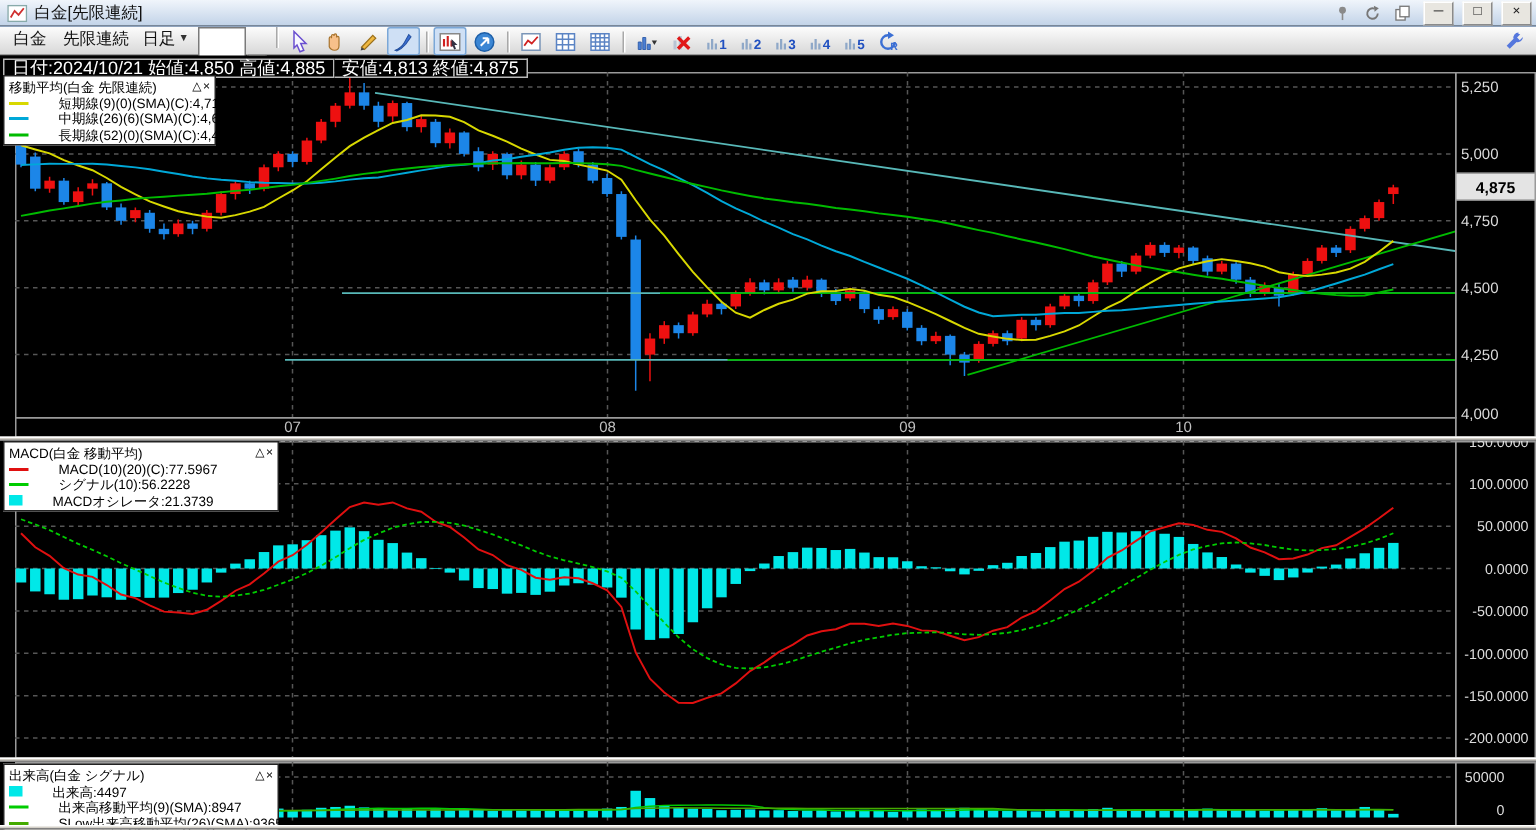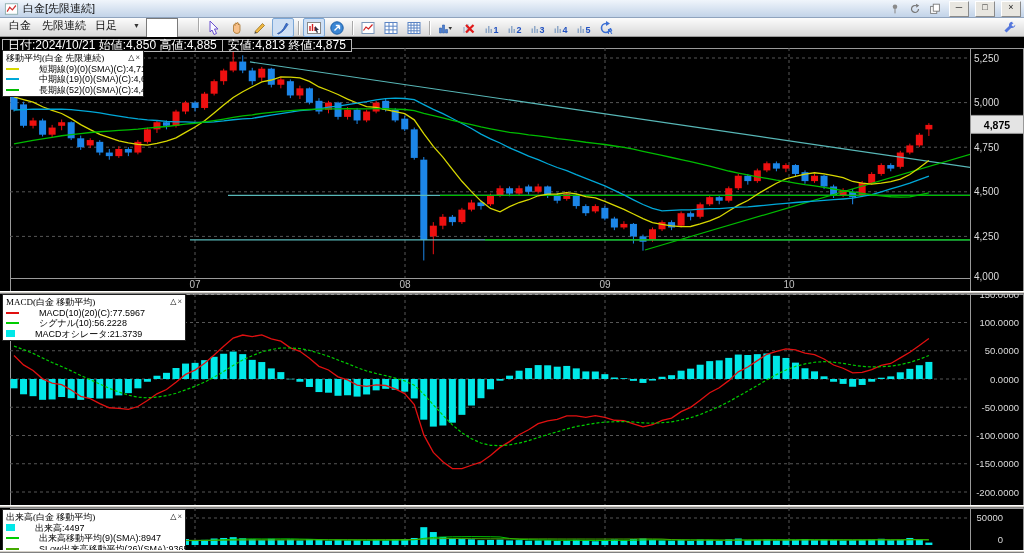--- a/index.html
+++ b/index.html
@@ -8,40 +8,40 @@
   .titlebar{height:18px;background:linear-gradient(#f0f5fb,#c2d3e8);border-bottom:1px solid #8fa3bd;
     display:flex;align-items:center;padding:0 3px;gap:4px;font-size:11px;color:#111;box-sizing:border-box;}
   .titlebar .title{flex:0 0 auto;}
   .tb-grow{flex:1;}
   .mini-ico{width:16px;height:15px;display:flex;align-items:center;justify-content:center;}
   .win-btn{width:18px;height:14px;margin-left:2px;background:#e8e6e0;border:1px solid #8a8a8a;
     border-top-color:#fff;border-left-color:#fff;font-size:9px;line-height:11px;text-align:center;color:#222;}
   .toolbar{height:19px;background:linear-gradient(#fcfcfc,#d8d8d8);border-bottom:1px solid #9a9a9a;
     display:flex;align-items:flex-start;padding:0 4px;gap:1px;font-size:11px;color:#111;box-sizing:border-box;}
   .tb-text{padding:0 5px;white-space:nowrap;}
-  .dd{display:flex;align-items:center;gap:16px;padding:0 3px;}
+  .dd{display:flex;align-items:center;gap:2px;padding:0 3px;}
   .dd-caret{font-size:7px;color:#333;}
   .spin{display:flex;align-items:center;margin:0 2px;}
   .spin-val{width:26px;height:13px;font-size:10px;border:1px solid #7a7a7a;padding:18px 2px;
     font-family:"Liberation Sans",sans-serif;}
   .spin-btns{display:flex;flex-direction:column;margin-left:1px;}
   .spin-btns span{font-size:5px;line-height:6px;width:11px;text-align:center;background:#e4e2dc;
     border:1px solid #999;color:#333;}
   .tb-btn{width:20px;height:17px;display:flex;align-items:center;justify-content:center;
     border:1px solid transparent;border-radius:2px;}
   .tb-btn.active{background:#cfe0f5;border:1px solid #7ba7d7;}
   .tb-sep{width:1px;height:14px;background:#a8a8a8;margin:0 3px;box-shadow:1px 0 0 #fff;}
   .chart-region{position:absolute;top:37px;left:0;width:1024px;height:516px;background:#000;}
   #chart-svg{position:absolute;top:0;left:0;}
   .info-bar{position:absolute;top:2px;left:2px;display:flex;z-index:4;font-size:12px;color:#fff;}
   .info-cell{background:#000;border:1px solid #b8b8b8;padding:0 5px;height:11px;line-height:11px;white-space:nowrap;}
   .info-cell+.info-cell{border-left:none;}
   .legend-box{position:absolute;background:#fff;border:1px solid #222;z-index:5;font-size:9px;
     line-height:10.5px;color:#000;padding:1px 3px;}
-  .legend-title{display:flex;justify-content:space-between;align-items:flex-end;white-space:nowrap;gap:6px;font-family:Liberation Serif, serif;}
+  .legend-title{display:flex;justify-content:space-between;align-items:flex-end;white-space:nowrap;gap:6px;}
   .lg-ctrls span{margin-left:1px;cursor:default;font-size:8px;}
   .lg-row{display:flex;align-items:center;gap:20px;white-space:nowrap;}
   .lg-mark-line{width:13px;height:0;border-top:2px solid #000;flex:0 0 auto;}
   .lg-mark-block{width:9px;height:7px;background:#0ff;flex:0 0 auto;}
   .sep-strip{position:absolute;left:0;width:1024px;height:3px;background:#d4d0c8;
     border-top:1px solid #fff;border-bottom:1px solid #808080;z-index:8;box-sizing:border-box;}
 </style>
 </head>
 <body>
 
@@ -694,21 +694,21 @@
       <div class="legend-title">
         <span>移動平均(白金 先限連続)</span>
         <span class="lg-ctrls"><span>△</span><span>×</span></span>
       </div>
       <div class="lg-row">
           <span class="lg-mark-line" style="border-top-color: rgb(216, 216, 0);"></span>
           <span>短期線(9)(0)(SMA)(C):4,717</span>
         </div>
       <div class="lg-row">
           <span class="lg-mark-line" style="border-top-color: rgb(0, 168, 216);"></span>
-          <span>中期線(19)(0)(SMA)(C):4,602</span>
+          <span>中期線(26)(6)(SMA)(C):4,602</span>
         </div>
       <div class="lg-row">
           <span class="lg-mark-line" style="border-top-color: rgb(0, 187, 0);"></span>
           <span>長期線(52)(0)(SMA)(C):4,495</span>
         </div>
     </div>
 
     <div class="legend-box" style="top:257px;left:2px;width:176px;">
       <div class="legend-title">
         <span>MACD(白金 移動平均)</span>
@@ -723,21 +723,21 @@
           <span>シグナル(10):56.2228</span>
         </div>
       <div class="lg-row">
           <span class="lg-mark-block" style="background: rgb(0, 232, 232);"></span>
           <span>MACDオシレータ:21.3739</span>
         </div>
     </div>
 
     <div class="legend-box" style="top:472px;left:2px;width:176px;">
       <div class="legend-title">
-        <span>出来高(白金 移動平均)</span>
+        <span>出来高(白金 シグナル)</span>
         <span class="lg-ctrls"><span>△</span><span>×</span></span>
       </div>
       <div class="lg-row">
           <span class="lg-mark-block" style="background: rgb(0, 232, 232);"></span>
           <span>出来高:4497</span>
         </div>
       <div class="lg-row">
           <span class="lg-mark-line" style="border-top-color: rgb(0, 204, 0);"></span>
           <span>出来高移動平均(9)(SMA):8947</span>
         </div>

